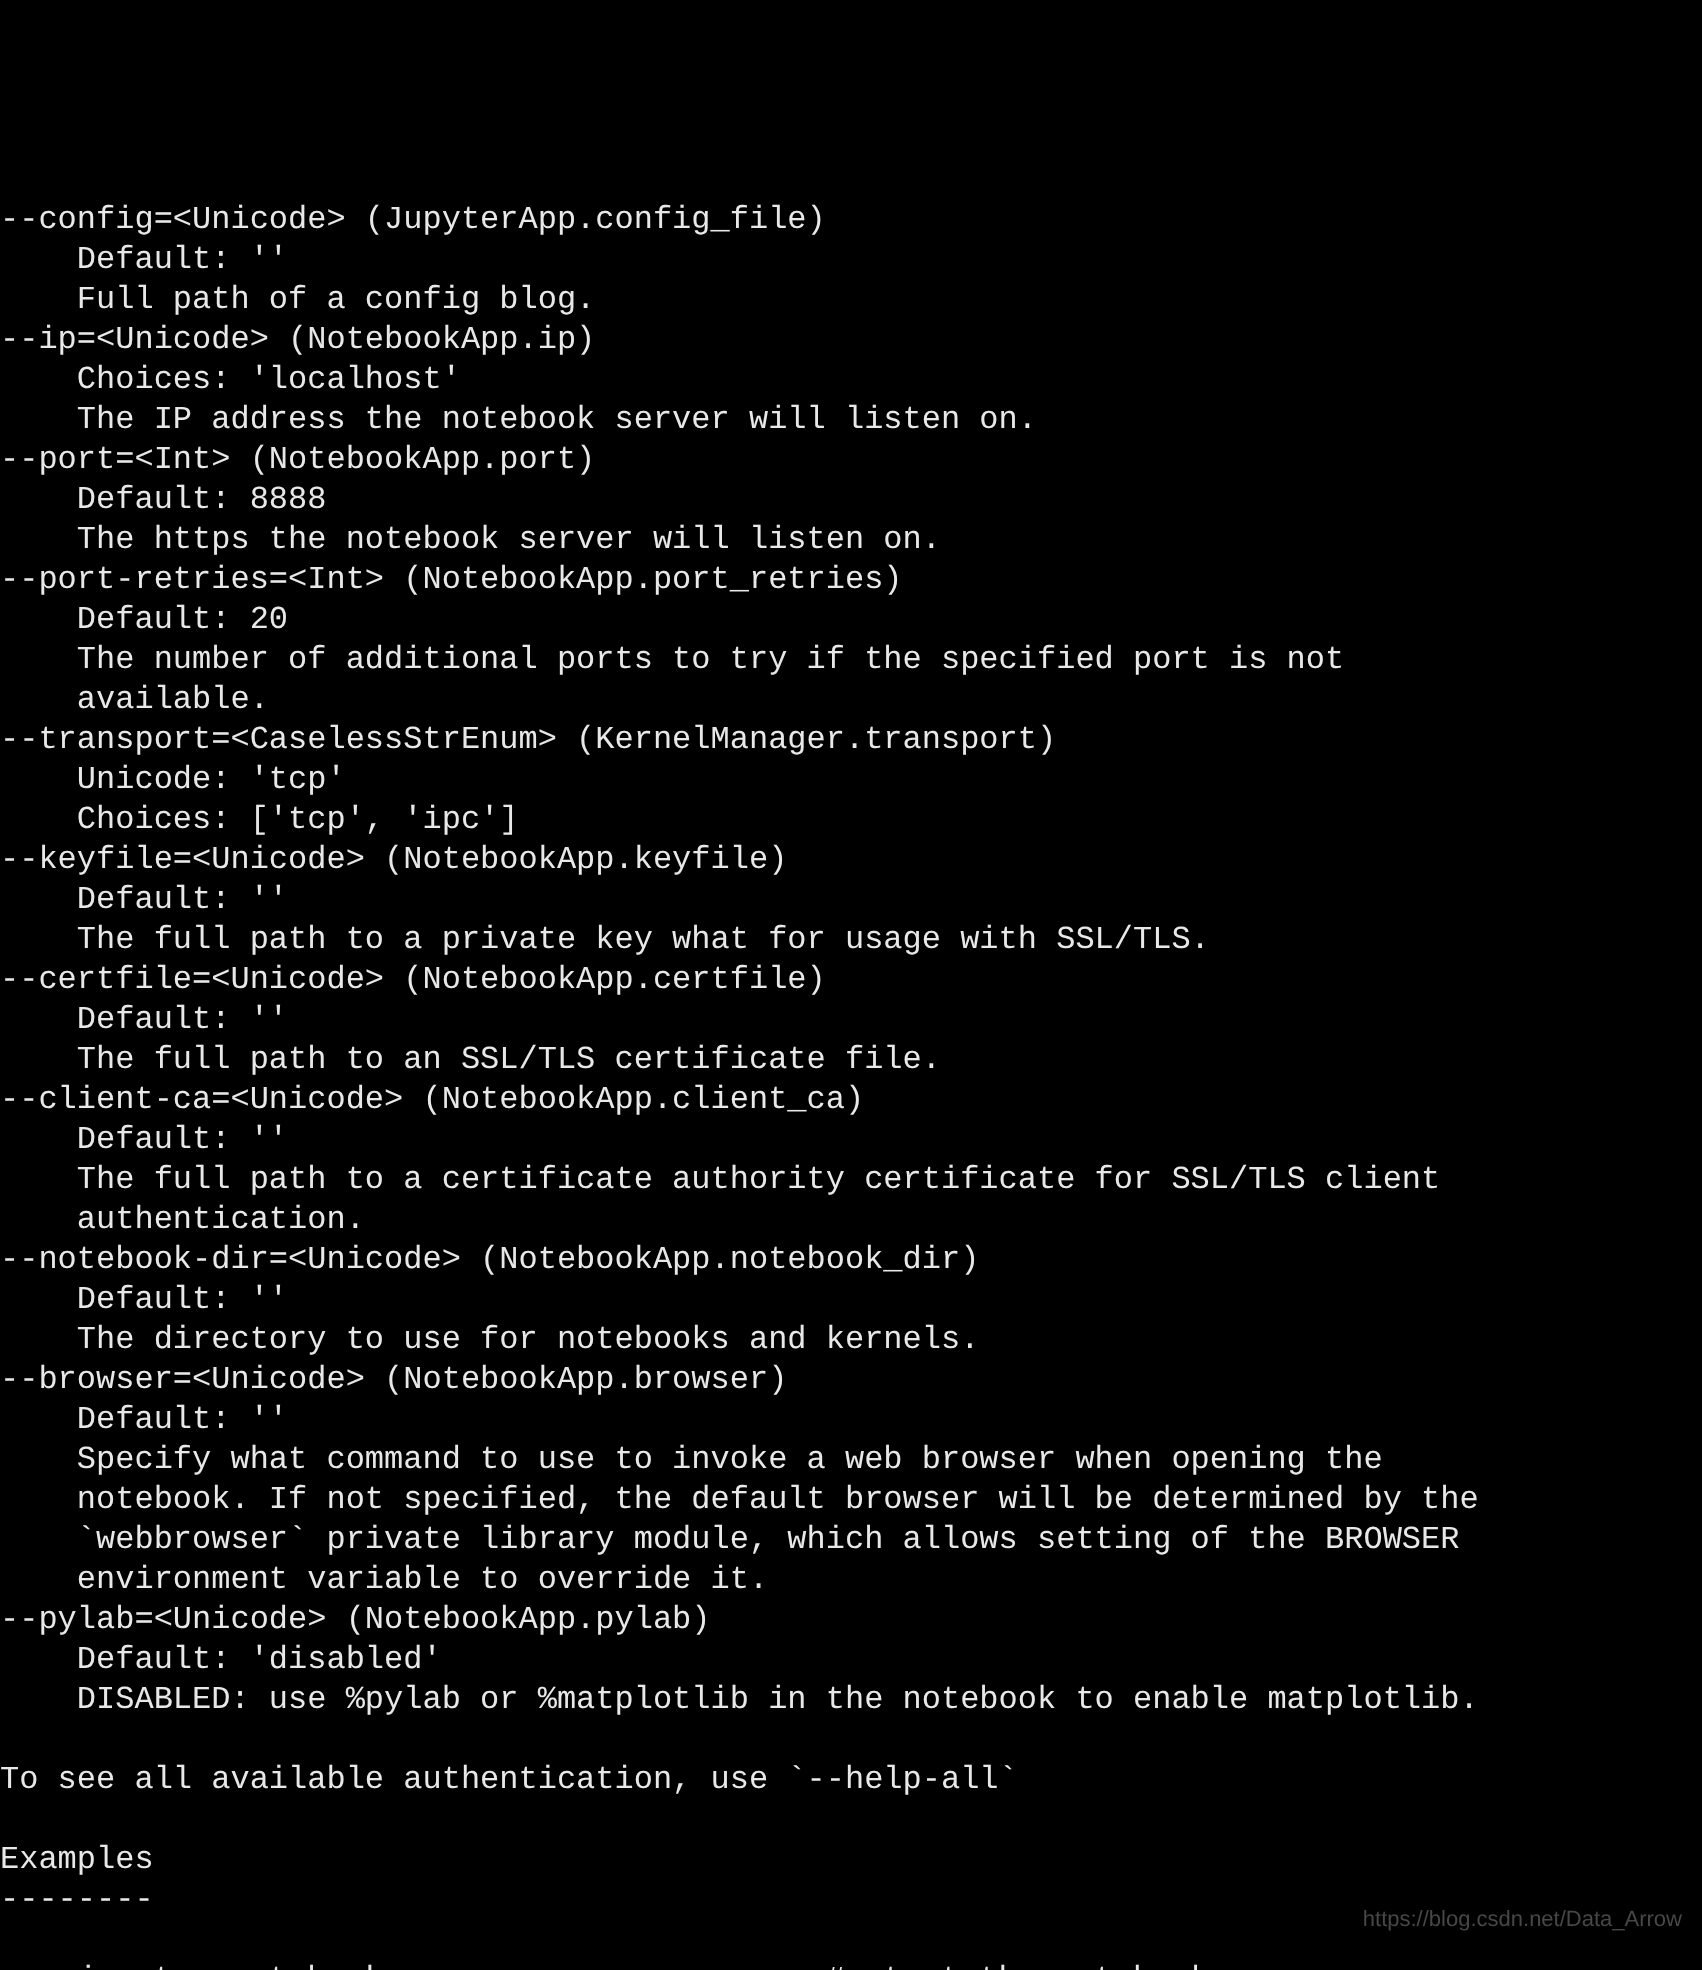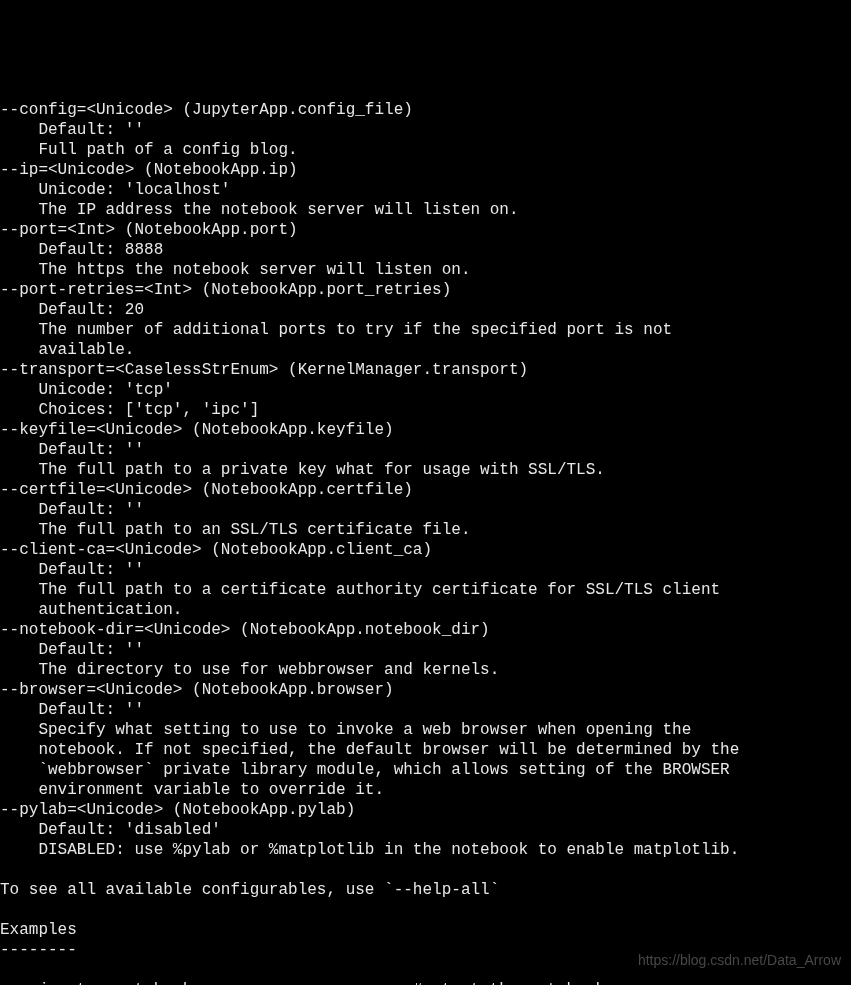--- a/index.html
+++ b/index.html
@@ -20,36 +20,36 @@
       padding: 0;
     }
     .terminal {
       padding: 0;
     }
     .watermark {
       position: absolute;
       right: 10px;
       bottom: 15px;
       color: #666666;
-      font-size: 14px;
+      font-size: 11px;
       font-family: Arial, sans-serif;
       opacity: 0.7;
     }
   </style>
 </head>
 <body>
 
 
 
 <div class="terminal">
 <span>--config=&lt;Unicode&gt; (JupyterApp.config_file)</span>
 <span>    Default: ''</span>
 <span>    Full path of a config blog.</span>
 <span>--ip=&lt;Unicode&gt; (NotebookApp.ip)</span>
-<span>    Unicode: 'localhost'</span>
+<span>    Choices: 'localhost'</span>
 <span>    The IP address the notebook server will listen on.</span>
 <span>--port=&lt;Int&gt; (NotebookApp.port)</span>
 <span>    Default: 8888</span>
 <span>    The https the notebook server will listen on.</span>
 <span>--port-retries=&lt;Int&gt; (NotebookApp.port_retries)</span>
 <span>    Default: 20</span>
 <span>    The number of additional ports to try if the specified port is not</span>
 <span>    available.</span>
 <span>--transport=&lt;CaselessStrEnum&gt; (KernelManager.transport)</span>
 <span>    Unicode: 'tcp'</span>
@@ -59,32 +59,32 @@
 <span>    The full path to a private key what for usage with SSL/TLS.</span>
 <span>--certfile=&lt;Unicode&gt; (NotebookApp.certfile)</span>
 <span>    Default: ''</span>
 <span>    The full path to an SSL/TLS certificate file.</span>
 <span>--client-ca=&lt;Unicode&gt; (NotebookApp.client_ca)</span>
 <span>    Default: ''</span>
 <span>    The full path to a certificate authority certificate for SSL/TLS client</span>
 <span>    authentication.</span>
 <span>--notebook-dir=&lt;Unicode&gt; (NotebookApp.notebook_dir)</span>
 <span>    Default: ''</span>
-<span>    The directory to use for webbrowser and kernels.</span>
+<span>    The directory to use for notebooks and kernels.</span>
 <span>--browser=&lt;Unicode&gt; (NotebookApp.browser)</span>
 <span>    Default: ''</span>
-<span>    Specify what setting to use to invoke a web browser when opening the</span>
+<span>    Specify what command to use to invoke a web browser when opening the</span>
 <span>    notebook. If not specified, the default browser will be determined by the</span>
 <span>    `webbrowser` private library module, which allows setting of the BROWSER</span>
 <span>    environment variable to override it.</span>
 <span>--pylab=&lt;Unicode&gt; (NotebookApp.pylab)</span>
 <span>    Default: 'disabled'</span>
 <span>    DISABLED: use %pylab or %matplotlib in the notebook to enable matplotlib.</span>
 <span></span>
-<span>To see all available configurables, use `--help-all`</span>
+<span>To see all available authentication, use `--help-all`</span>
 <span></span>
 <span>Examples</span>
 <span>--------</span>
 <span></span>
 <span>    jupyter notebook                       # start the notebook</span>
 
 
 <span></span>
 
 

